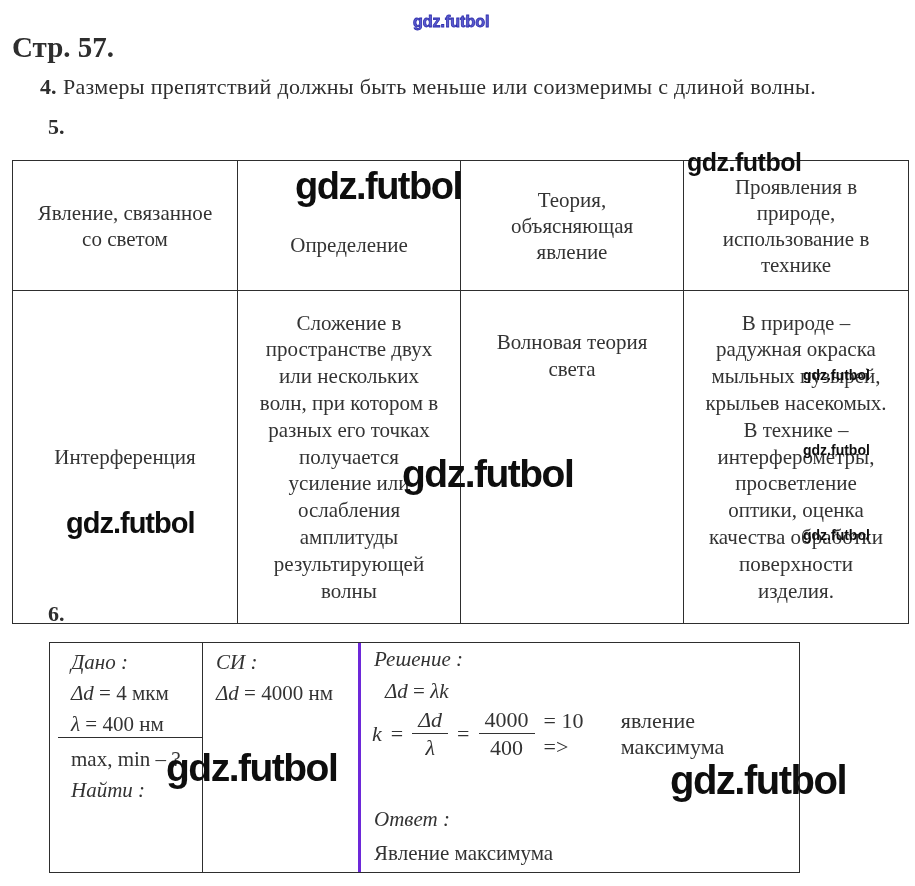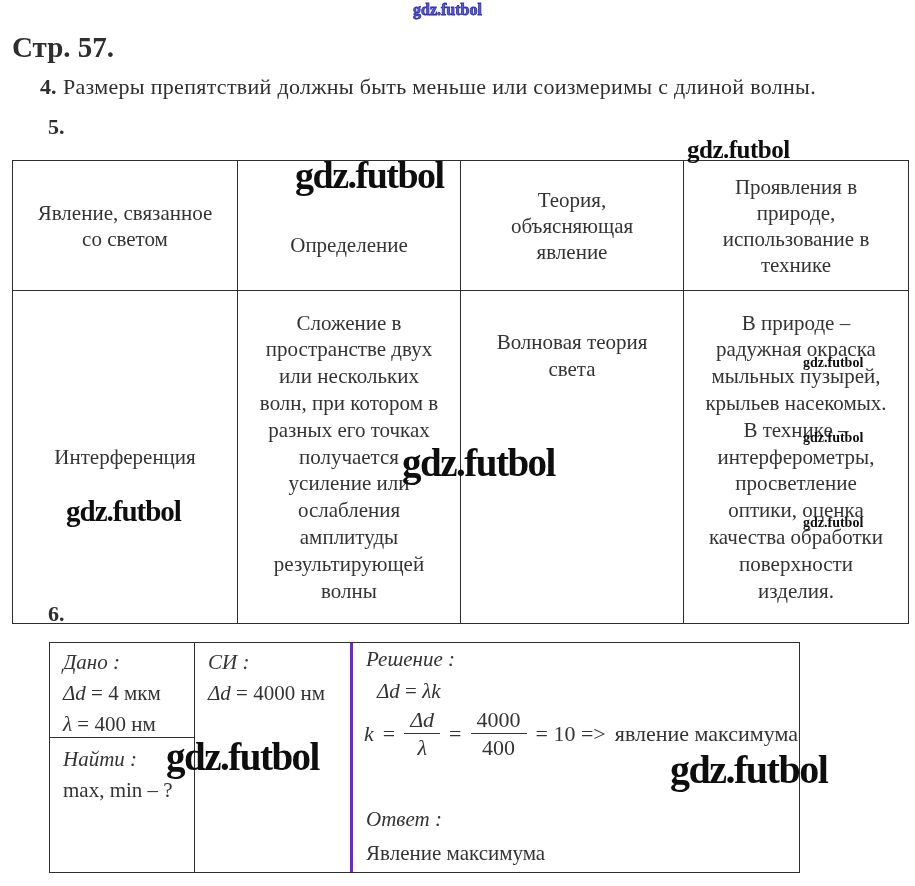--- a/index.html
+++ b/index.html
@@ -27,42 +27,43 @@
   .t5 tr.hdr td{height:97px;line-height:26px;}
   .t5 tr.body td{height:294px;line-height:26.8px;}
   .t5 td.theory-cell{vertical-align:top;padding-top:38px;}
   .t5 td.def-hdr{vertical-align:bottom;padding-bottom:32px;}
 
   
   .t6{
     position:absolute;left:49px;top:642px;width:751px;height:231px;
     border:1px solid #2e2e2e;display:flex;font-size:21px;color:#333333;
     box-sizing:border-box;
+    padding-left:8px;
   }
   .t6-col1{width:145px;border-right:1px solid #2e2e2e;display:flex;flex-direction:column;box-sizing:border-box;}
   .t6-col1-top{height:95px;border-bottom:1px solid #2e2e2e;padding:4px 0 0 13px;box-sizing:border-box;}
   .t6-col1-bot{flex:1;padding:6px 0 0 13px;}
   .t6-col2{width:158px;border-right:3px solid #6d28d9;padding:4px 0 0 13px;box-sizing:border-box;}
   .t6-col3{flex:1;position:relative;}
   .t6-line{line-height:31px;white-space:nowrap;}
   .lbl{font-style:italic;}
   .mi{font-style:italic;}
   .sol-label{position:absolute;top:4px;left:13px;}
   .sol-eq1{position:absolute;top:36px;left:24px;}
   .sol-eq2{position:absolute;top:64px;left:11px;display:flex;align-items:center;gap:9px;font-size:22px;}
   .sol-answer-label{position:absolute;top:164px;left:13px;}
   .sol-answer{position:absolute;top:198px;left:13px;}
   .frac{display:inline-flex;flex-direction:column;align-items:center;line-height:25px;}
   .frac .num{border-bottom:1px solid #333;padding:0 6px 1px;}
   .frac .den{padding-top:1px;}
 
   
   .wm{
-    position:absolute;font-family:Liberation Serif, serif;font-weight:700;
-    color:#0e0e0e;z-index:5;white-space:nowrap;
+    position:absolute;font-family:Liberation Sans, sans-serif;font-weight:700;
+    color:#0e0e0e;z-index:5;white-space:nowrap;margin-top:12px;
   }
   #wm-top{left:413px;top:1px;font-size:16px;color:#5b5bcd;-webkit-text-stroke:0.8px #2d2dae;letter-spacing:0;}
   #wm-header{left:295px;top:153px;font-size:38px;letter-spacing:-1.5px;}
   #wm-col4-header{left:687px;top:136px;font-size:25px;letter-spacing:-0.5px;}
   #wm-mid{left:402px;top:440px;font-size:39px;letter-spacing:-1.5px;}
   #wm-col1{left:66px;top:495px;font-size:29px;letter-spacing:-1px;}
   #wm-small-1{left:803px;top:355px;font-size:14px;letter-spacing:0;}
   #wm-small-2{left:803px;top:430px;font-size:14px;letter-spacing:0;}
   #wm-small-3{left:803px;top:515px;font-size:14px;letter-spacing:0;}
   #wm-t6{left:166px;top:734px;font-size:39px;letter-spacing:-1.5px;}
@@ -142,22 +143,22 @@
 <div class="abs item-num" id="num6">6.</div>
 
 <div class="t6">
   <div class="t6-col1">
     <div class="t6-col1-top">
       <div class="t6-line lbl">Дано :</div>
       <div class="t6-line"><span class="mi">Δd</span> <span>= 4 мкм</span></div>
       <div class="t6-line"><span class="mi">λ</span> <span>= 400 нм</span></div>
     </div>
     <div class="t6-col1-bot">
+      <div class="t6-line">max, min – ?</div>
       <div class="t6-line lbl">Найти :</div>
-      <div class="t6-line">max, min – ?</div>
     </div>
   </div>
   <div class="t6-col2">
     <div class="t6-line lbl">СИ :</div>
     <div class="t6-line"><span class="mi">Δd</span> <span>= 4000 нм</span></div>
   </div>
   <div class="t6-col3">
     <div class="sol-label lbl">Решение :</div>
     <div class="sol-eq1"><span class="mi">Δd</span> <span>=</span> <span class="mi">λk</span></div>
     <div class="sol-eq2">

